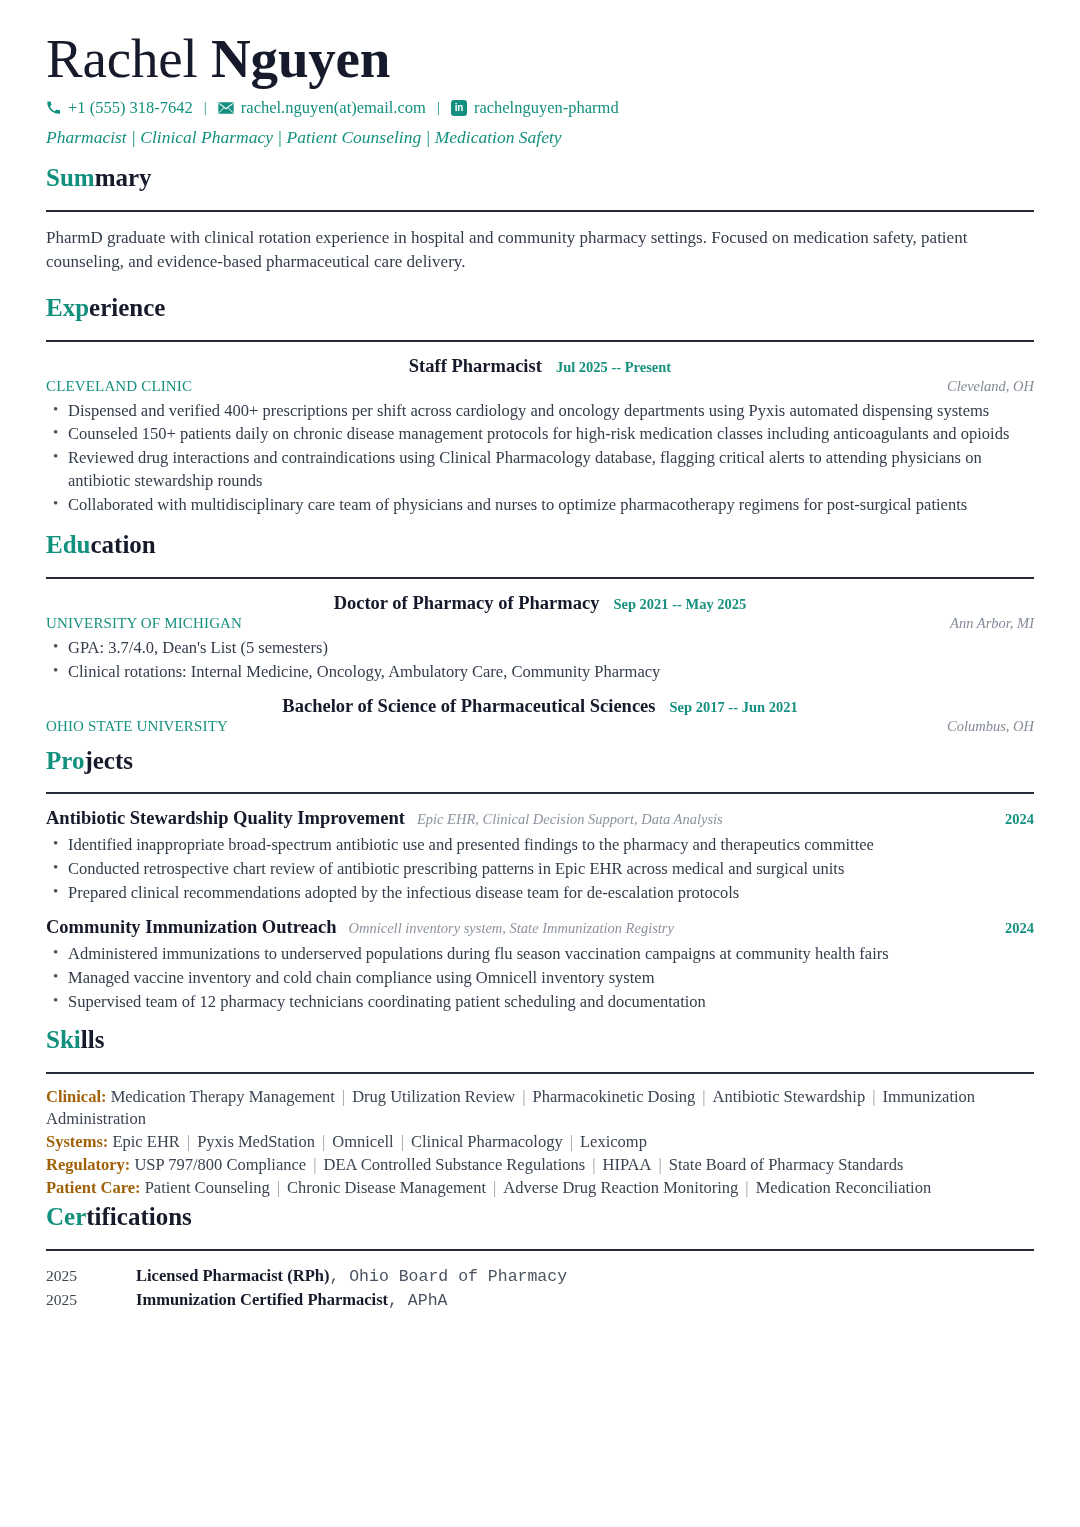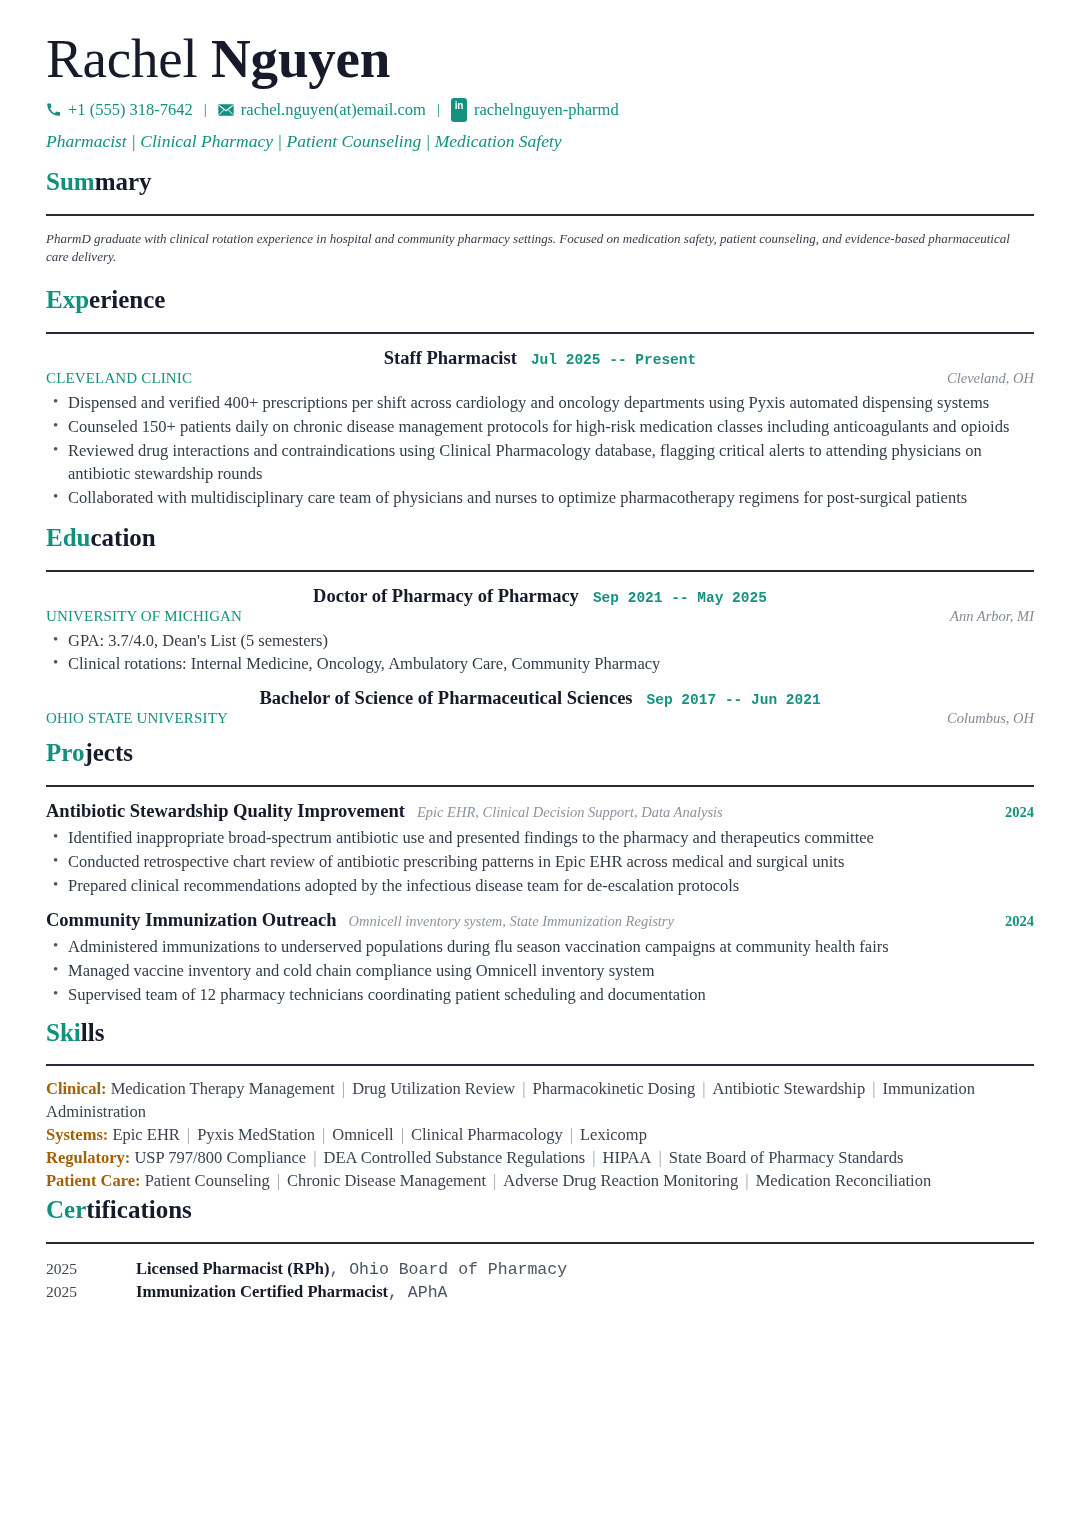--- a/index.html
+++ b/index.html
@@ -48,21 +48,21 @@
     font-size: 15px;
   }
   .ico {
     display: inline-flex;
     align-items: center;
     justify-content: center;
     flex: none;
   }
   .ico svg { display: block; }
   .li-badge {
-    width: 16px; height: 24px;
+    width: 16px; height: 16px;
     background: #13907f;
     border-radius: 3px;
     color: #ffffff;
     font-family: "Liberation Sans", sans-serif;
     font-size: 10px;
     font-weight: 700;
     line-height: 16px;
     text-align: center;
     letter-spacing: -0.3px;
   }
@@ -83,43 +83,41 @@
     line-height: 1.15;
     color: #161a2b;
     padding-bottom: 17px;
     border-bottom: 2.2px solid #262b38;
     margin-bottom: 14px;
   }
   .sec-head .hl { color: #12907e; }
 
   
   .summary-text {
-    font-size: 13px;
+    font-size: 17px;
     line-height: 1.42;
     color: #333c4a;
     margin-bottom: 20px;
-    font-style: italic;
   }
   .entry-head {
     display: flex;
     justify-content: center;
     align-items: baseline;
   }
   .entry-title {
     font-size: 18.5px;
     font-weight: 700;
     color: #161a2b;
   }
   .entry-date {
     font-size: 14.5px;
     font-weight: 700;
     color: #17917f;
     white-space: nowrap;
     padding-left: 14px;
-    font-family: Liberation Mono, monospace;
   }
   .entry-sub {
     display: flex;
     justify-content: space-between;
     align-items: flex-start;
     margin-top: 1px;
   }
   .entry-org {
     font-size: 15px;
     color: #17917f;

